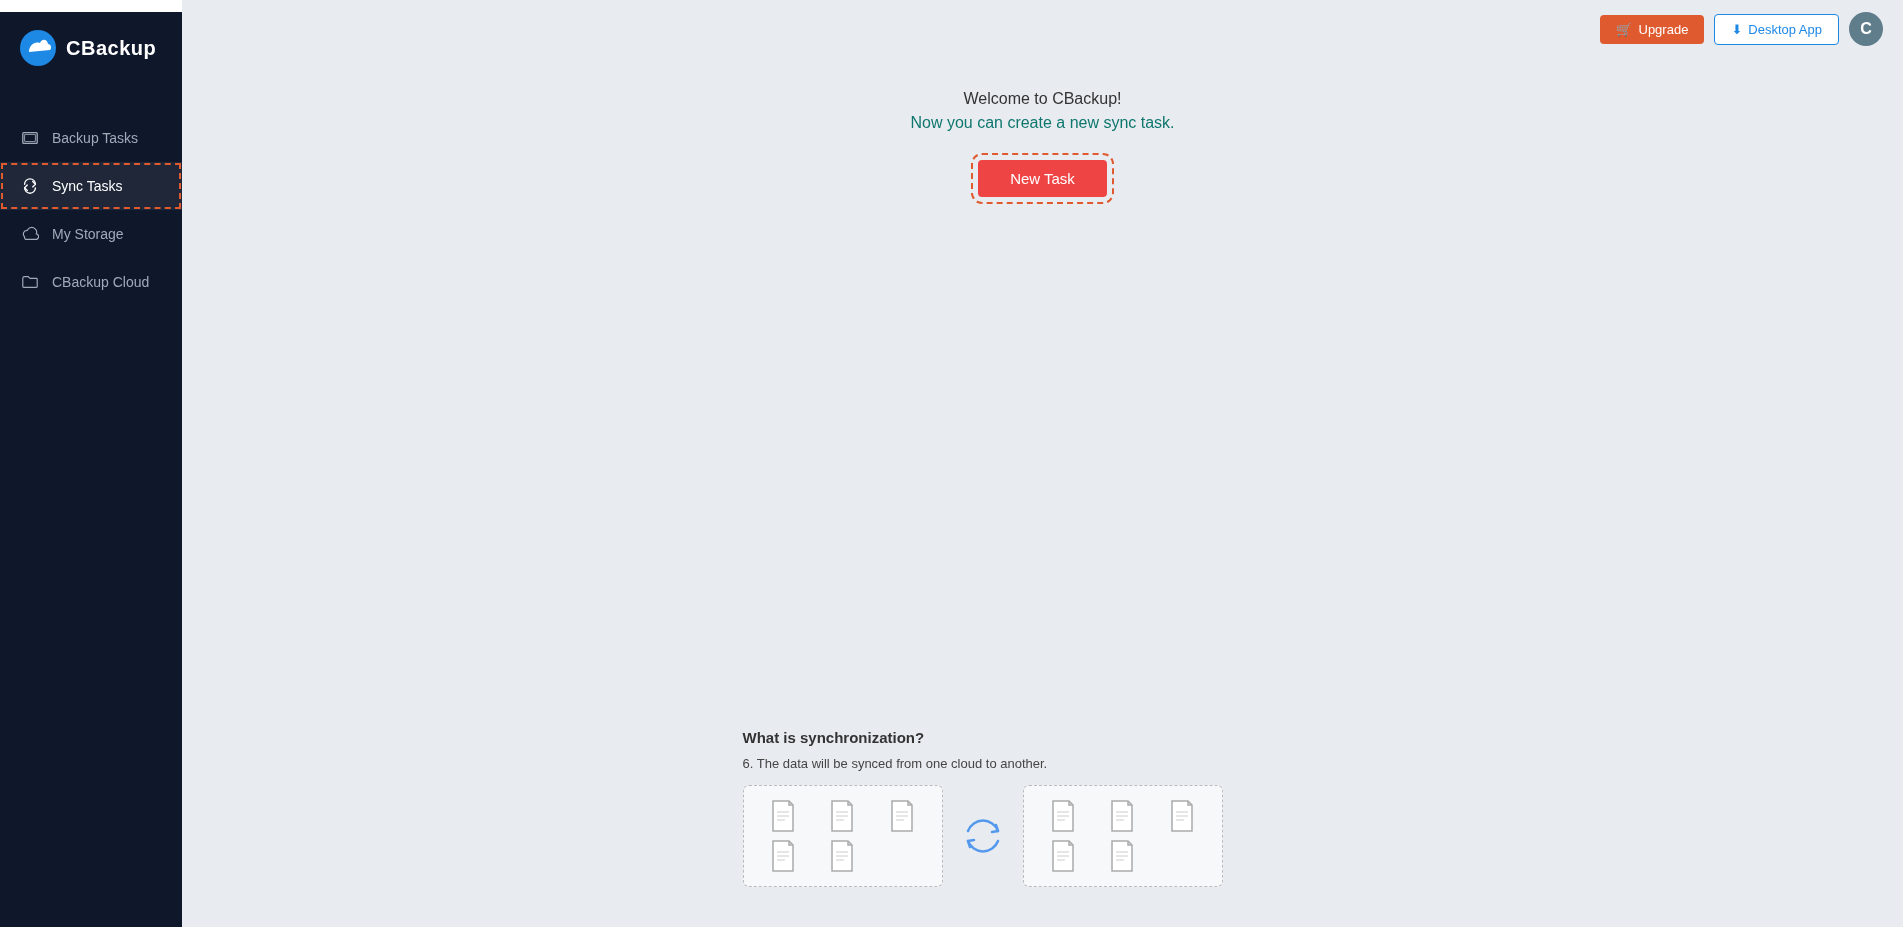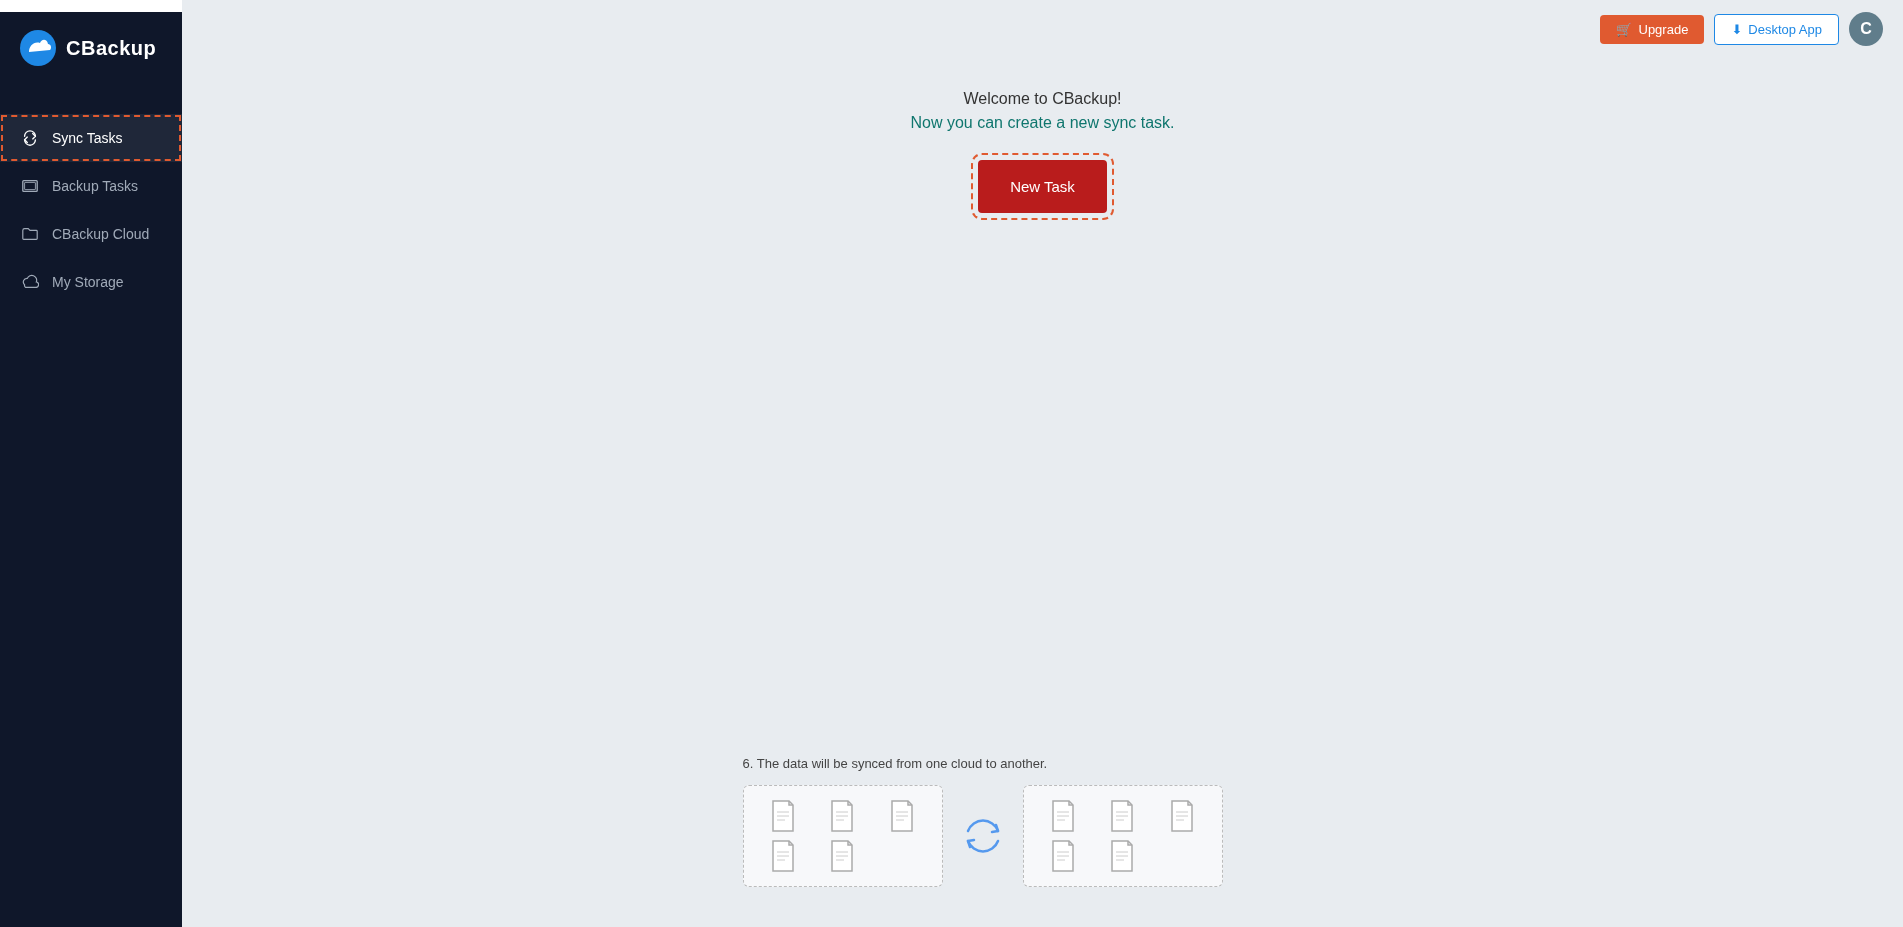--- a/index.html
+++ b/index.html
@@ -151,24 +151,24 @@
       margin-bottom: 6px;
     }
 
     .welcome-subtitle {
       font-size: 16px;
       color: #0f766e;
       margin-bottom: 28px;
     }
 
     .btn-new-task {
-      background: #b91c1c;
+      background: #ef4444;
       color: #fff;
       border: none;
-      padding: 18px 32px;
+      padding: 10px 32px;
       border-radius: 4px;
       font-size: 15px;
       cursor: pointer;
       outline: 2px dashed #e05a30;
       outline-offset: 5px;
     }
 
     
     .info-section {
       position: absolute;
@@ -239,59 +239,59 @@
   <div id="logo-area">
 
     <svg class="logo-icon" viewBox="0 0 36 36" fill="none" xmlns="http://www.w3.org/2000/svg">
       <circle cx="18" cy="18" r="18" fill="#1e88e5"></circle>
       <path d="M9 22 C9 16 14 11 20 13 C21 9 27 8 28 14 C31 14 32 18 30 20 Z" fill="white"></path>
     </svg>
     <span class="logo-text">CBackup</span>
   </div>
 
   <nav class="nav-section">
+
+    <div class="nav-item">
+      <span class="nav-icon">
+        <svg viewBox="0 0 20 20" fill="none" xmlns="http://www.w3.org/2000/svg" width="18" height="18">
+          <rect x="2" y="4" width="16" height="12" rx="1" stroke="#a0aab8" stroke-width="1.5" fill="none"></rect>
+          <rect x="4" y="6" width="12" height="8" rx="0.5" stroke="#a0aab8" stroke-width="1" fill="none"></rect>
+        </svg>
+      </span>
+      <span>Backup Tasks</span>
+    </div>
 
     <div class="nav-item active">
       <span class="nav-icon">
         <svg viewBox="0 0 20 20" fill="none" xmlns="http://www.w3.org/2000/svg" width="18" height="18">
           <path d="M4 8 A6 6 0 0 1 16 8" stroke="#fff" stroke-width="1.5" fill="none" stroke-linecap="round"></path>
           <path d="M16 12 A6 6 0 0 1 4 12" stroke="#fff" stroke-width="1.5" fill="none" stroke-linecap="round"></path>
           <polyline points="13,5 16,8 13,11" stroke="#fff" stroke-width="1.5" fill="none" stroke-linecap="round" stroke-linejoin="round"></polyline>
           <polyline points="7,15 4,12 7,9" stroke="#fff" stroke-width="1.5" fill="none" stroke-linecap="round" stroke-linejoin="round"></polyline>
         </svg>
       </span>
       <span>Sync Tasks</span>
     </div>
 
     <div class="nav-item">
       <span class="nav-icon">
         <svg viewBox="0 0 20 20" fill="none" xmlns="http://www.w3.org/2000/svg" width="18" height="18">
-          <rect x="2" y="4" width="16" height="12" rx="1" stroke="#a0aab8" stroke-width="1.5" fill="none"></rect>
-          <rect x="4" y="6" width="12" height="8" rx="0.5" stroke="#a0aab8" stroke-width="1" fill="none"></rect>
+          <path d="M4 13 A4 4 0 0 1 7 6 A5 5 0 0 1 17 10 A3 3 0 0 1 16 16 H5 A3 3 0 0 1 4 13Z" stroke="#a0aab8" stroke-width="1.3" fill="none"></path>
         </svg>
       </span>
-      <span>Backup Tasks</span>
+      <span>My Storage</span>
     </div>
 
     <div class="nav-item">
       <span class="nav-icon">
         <svg viewBox="0 0 20 20" fill="none" xmlns="http://www.w3.org/2000/svg" width="18" height="18">
           <path d="M2 6 C2 5 3 4 4 4 L8 4 L10 6 L17 6 C18 6 18 7 18 7 L18 15 C18 16 17 16 17 16 H3 C2 16 2 15 2 15 Z" stroke="#a0aab8" stroke-width="1.3" fill="none"></path>
         </svg>
       </span>
       <span>CBackup Cloud</span>
-    </div>
-
-    <div class="nav-item">
-      <span class="nav-icon">
-        <svg viewBox="0 0 20 20" fill="none" xmlns="http://www.w3.org/2000/svg" width="18" height="18">
-          <path d="M4 13 A4 4 0 0 1 7 6 A5 5 0 0 1 17 10 A3 3 0 0 1 16 16 H5 A3 3 0 0 1 4 13Z" stroke="#a0aab8" stroke-width="1.3" fill="none"></path>
-        </svg>
-      </span>
-      <span>My Storage</span>
     </div>
   </nav>
 </div>
 
 <div id="main">
 
   <div id="header">
     <button class="btn-upgrade">
       <span>🛒</span>
       <span>Upgrade</span>
@@ -307,20 +307,21 @@
 
   <div id="content">
     <div class="welcome-section">
       <div class="welcome-title">Welcome to CBackup!</div>
       <div class="welcome-subtitle">Now you can create a new sync task.</div>
       <button class="btn-new-task">New Task</button>
     </div>
   </div>
 
   <div class="info-section">
+    <div class="info-title">What is synchronization?</div>
     <div class="info-point">6.  The data will be synced from one cloud to another.</div>
 
     <div class="sync-diagram">
 
       <div class="file-group">
 
         <div class="file-icon-wrap">
           <svg viewBox="0 0 28 32" fill="none" xmlns="http://www.w3.org/2000/svg">
             <path d="M4 1 H20 L24 5 V31 H4 Z" stroke="#aaa" stroke-width="1.5" fill="white"></path>
             <path d="M20 1 V5 H24" stroke="#aaa" stroke-width="1.5" fill="none"></path>

